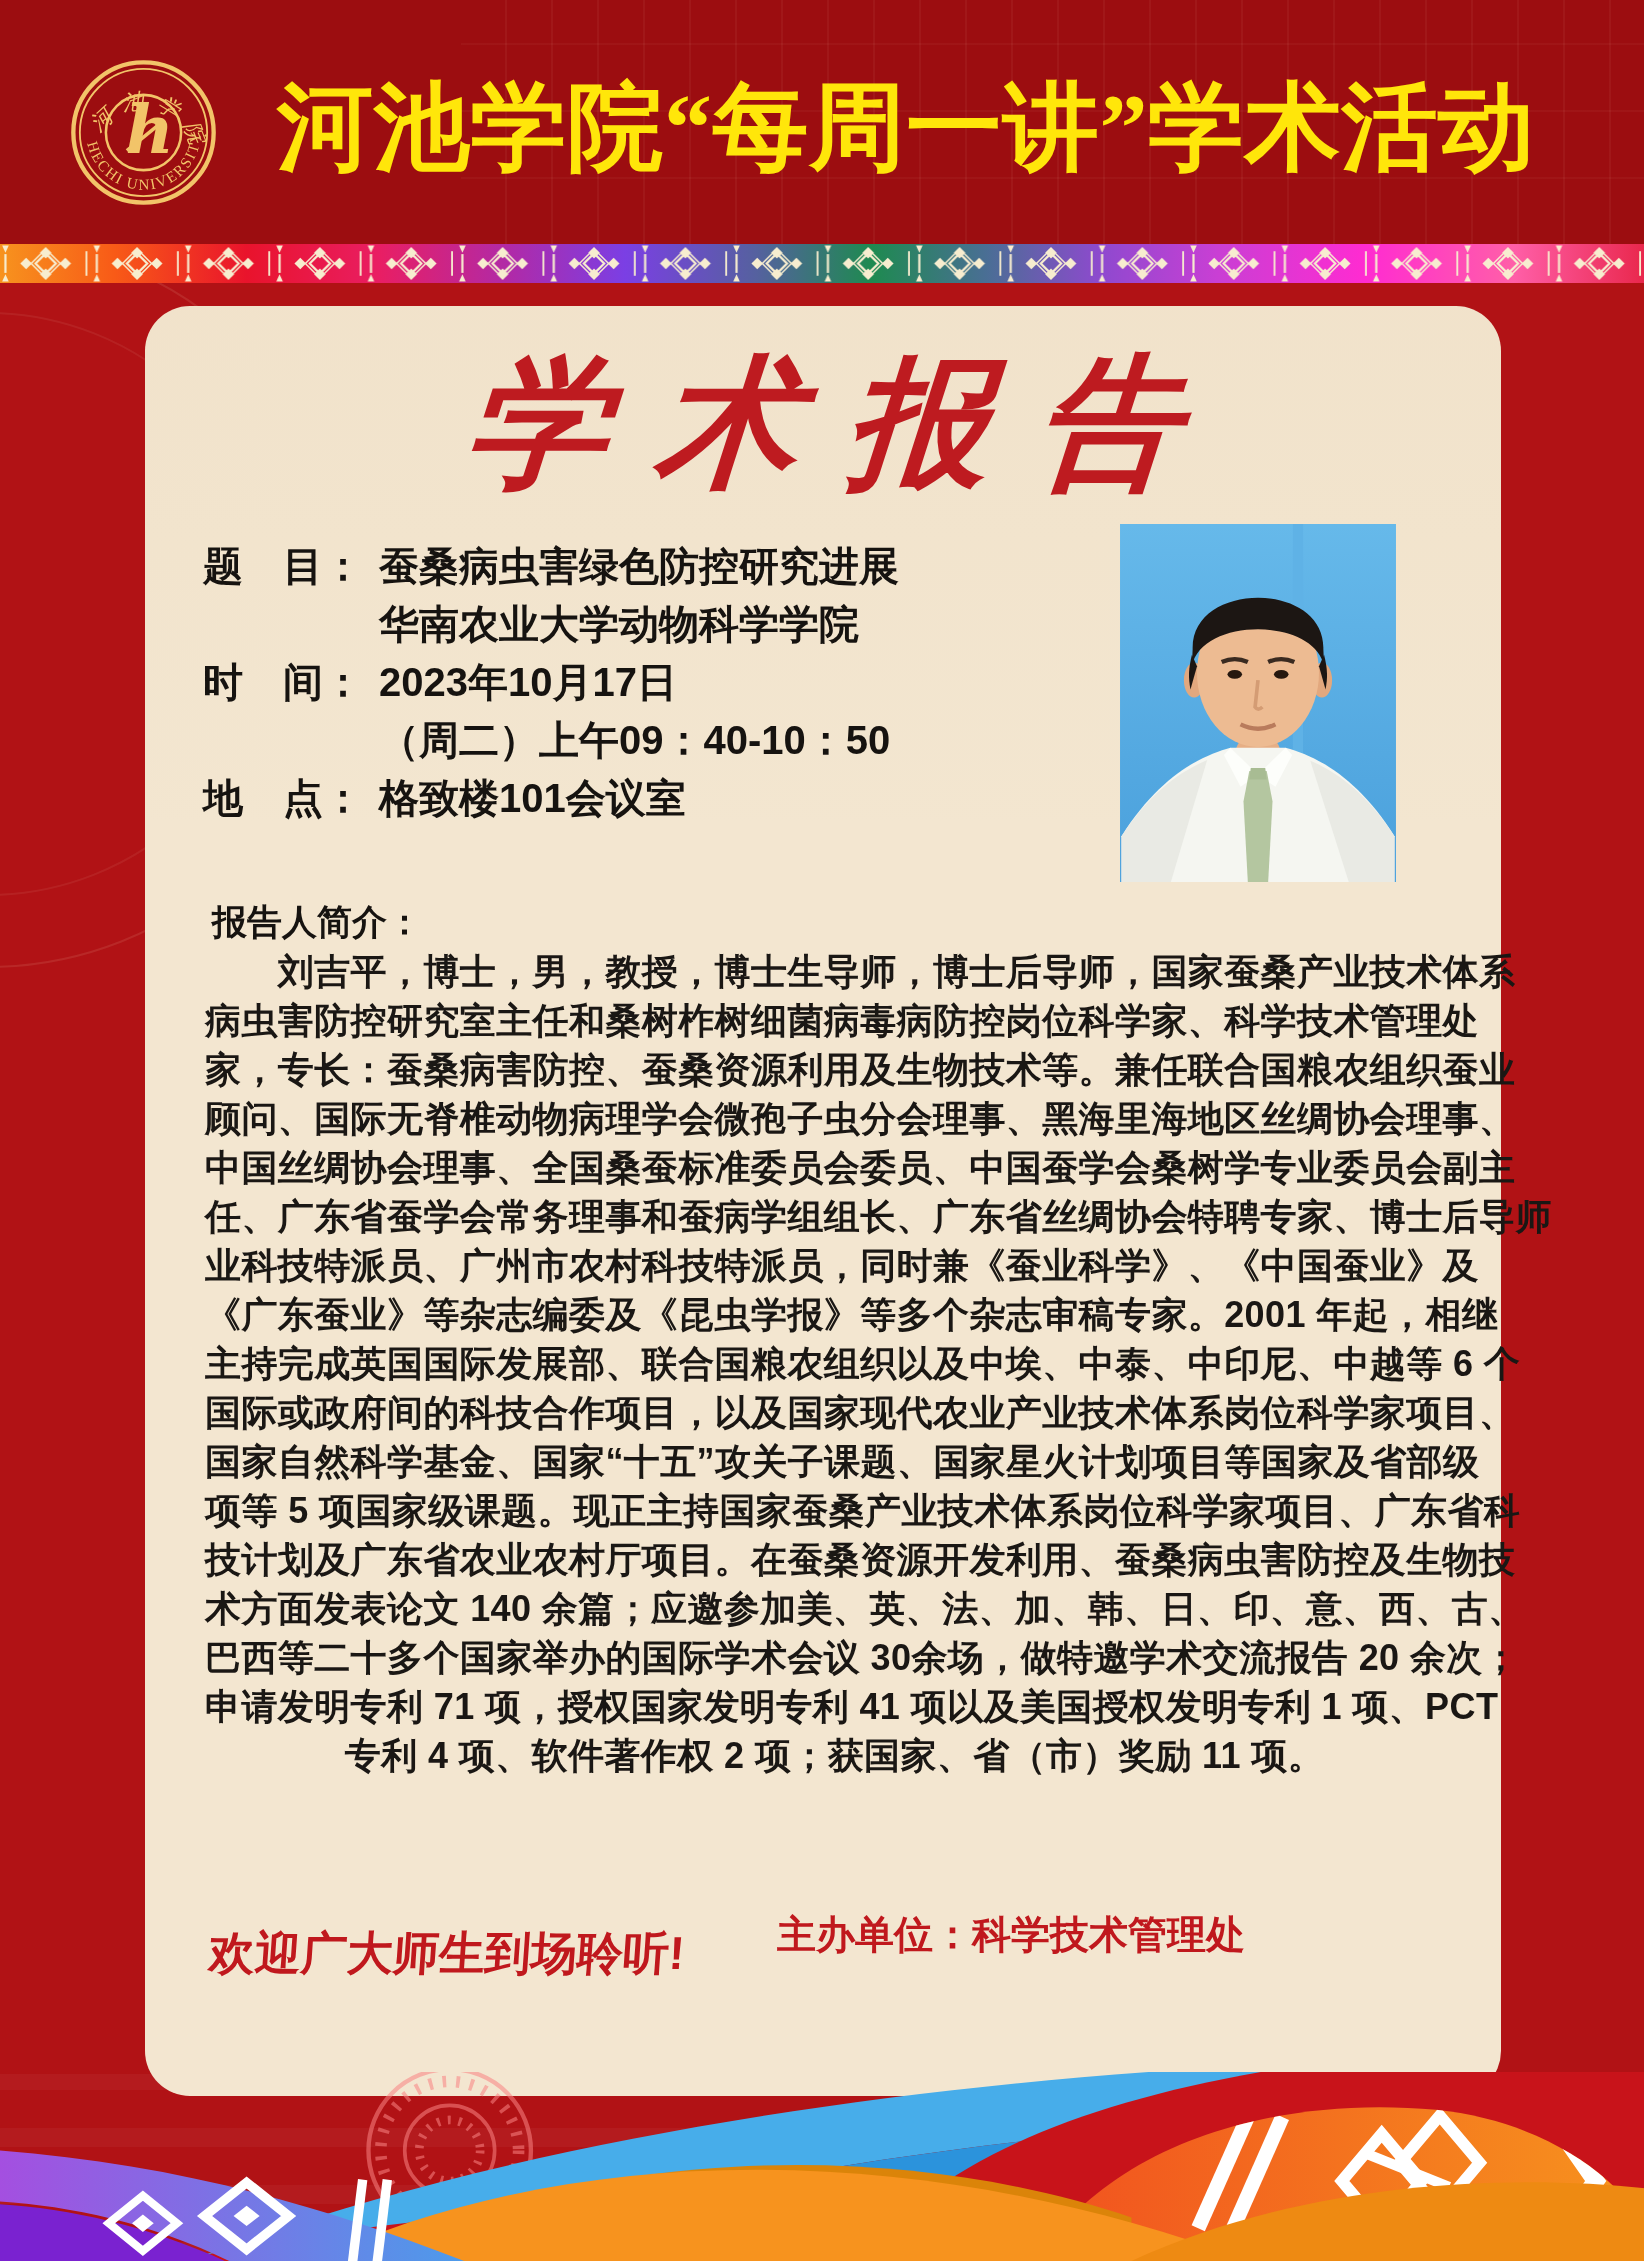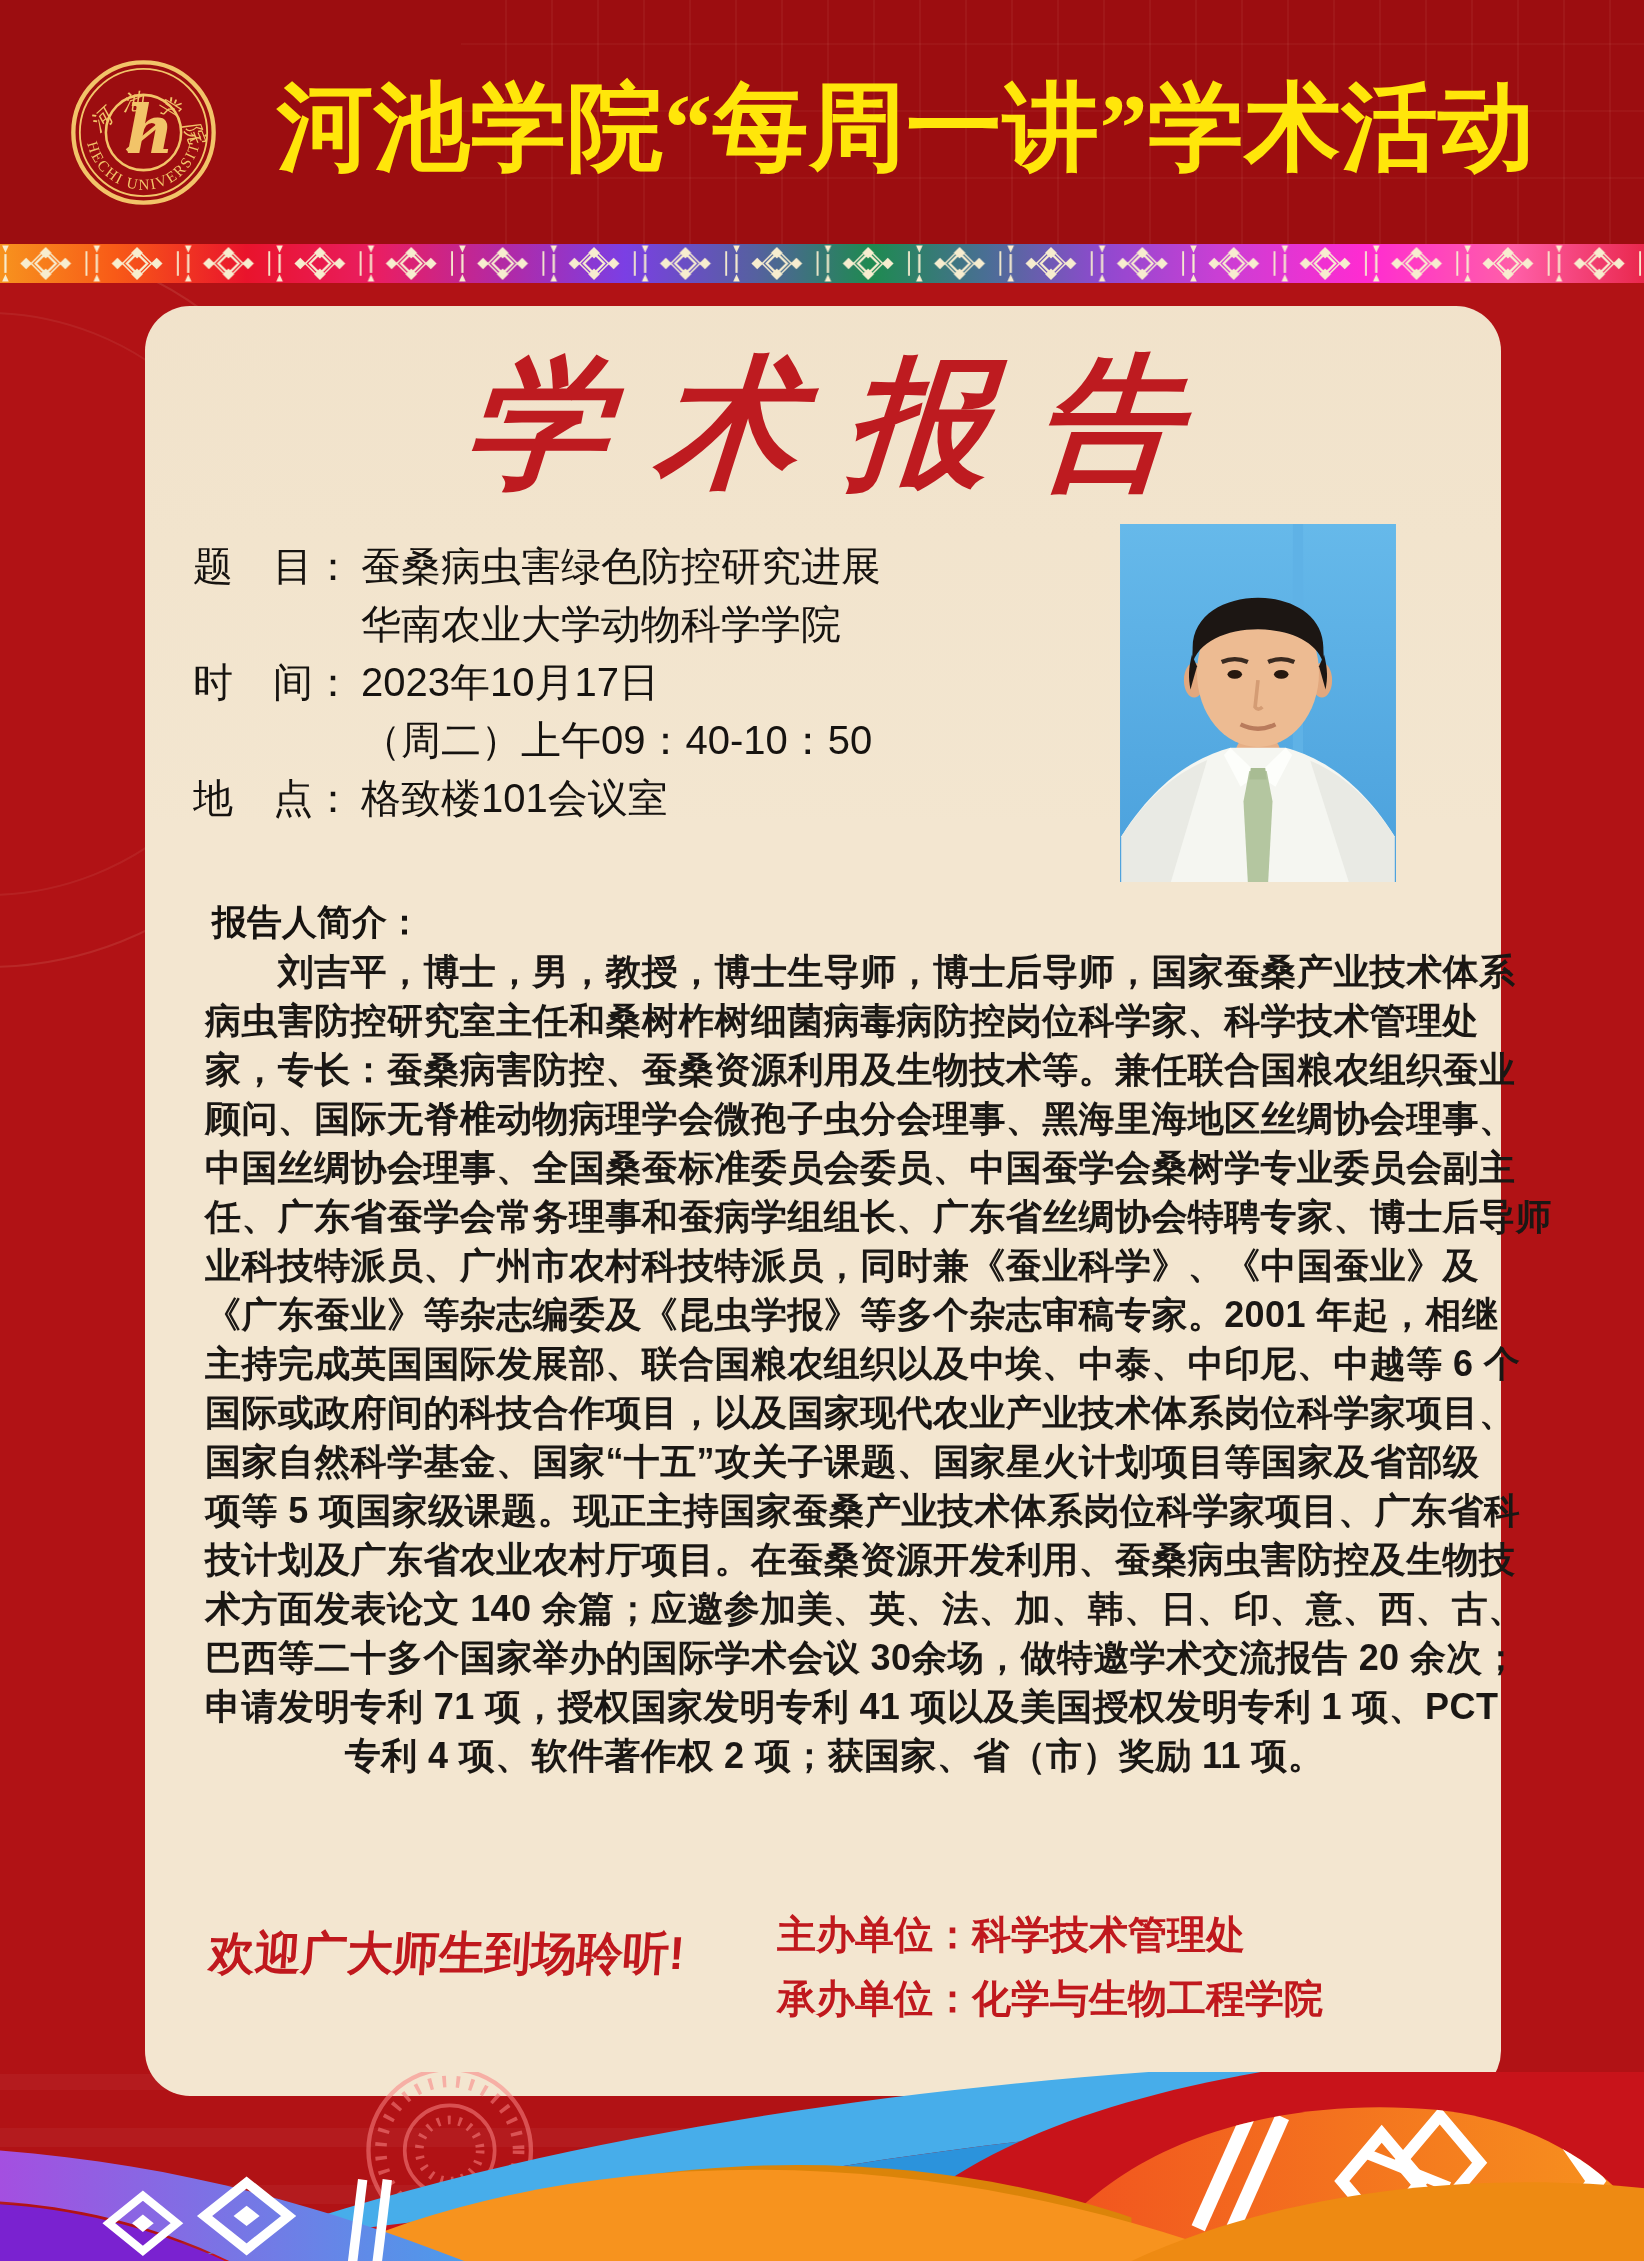--- a/index.html
+++ b/index.html
@@ -53,24 +53,23 @@
     font-family:"DejaVu Serif","Liberation Serif",serif;
     font-weight:bold;font-style:italic;
     font-size:142px;line-height:167px;
     color:#BE1B20;
     letter-spacing:.34em;margin:0;
     text-indent:.34em;
     transform:skewX(-4deg);
     white-space:nowrap;
   }
   .info{
-    position:absolute;left:40px;top:231px;width:928px;
-    font-size:40px;line-height:58px;font-weight:normal;color:#161310;
+    position:absolute;left:58px;top:231px;width:928px;
+    font-size:40px;line-height:58px;font-weight:bold;color:#161310;
     white-space:nowrap;
-    text-align:center;
   }
   .info .row{display:flex;}
   .info .lbl{display:inline-block;width:176px;flex:0 0 176px;}
   .photo{
     position:absolute;left:975px;top:218px;width:276px;height:358px;
   }
   .bio-heading{
     position:absolute;left:67px;top:593px;
     font-size:35px;font-weight:bold;color:#161310;
   }
@@ -245,24 +244,20 @@
     <div class="bline">专利 4 项、软件著作权 2 项；获国家、省（市）奖励 11 项。</div>
   </div>
 
   <div class="welcome">欢迎广大师生到场聆听!</div>
 
   <div class="organizers">
     <div class="row">
       <span>主办单位：</span>
       <span>科学技术管理处</span>
     </div>
-    <div class="row">
-      <span>承办单位：</span>
-      <span>化学与生物工程学院</span>
-    </div>
   </div>
 </div>
 
 <svg class="bottom-deco" viewBox="0 0 2268 260" preserveAspectRatio="none">
   <defs>
     <linearGradient id="pband" x1="0" y1="0" x2="1" y2="0">
       <stop offset="0" stop-color="#A44FE0"></stop>
         <stop offset="1" stop-color="#4D9BEA"></stop>
     </linearGradient>
     <linearGradient id="oband" x1="0" y1="0" x2="1" y2="0">

